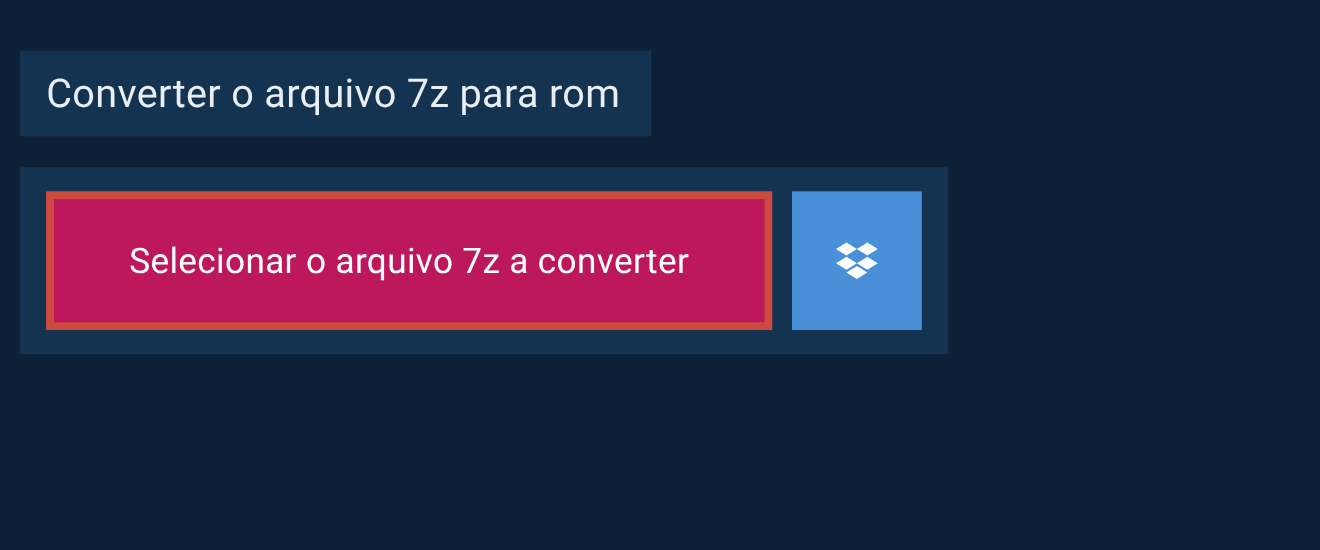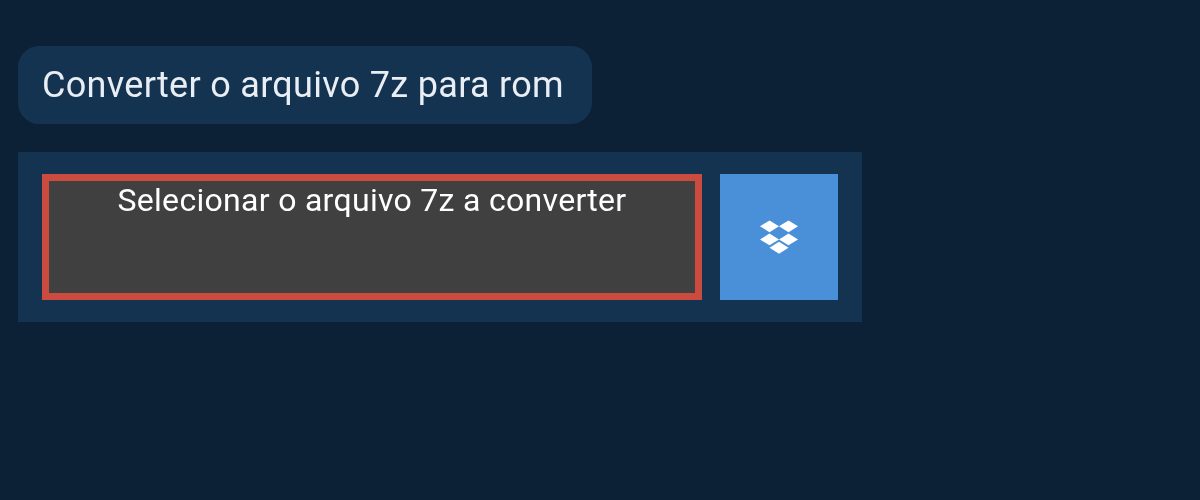--- a/index.html
+++ b/index.html
@@ -13,44 +13,44 @@
       background: #0c2036;
       font-family: -apple-system, BlinkMacSystemFont, "Segoe UI", Roboto, Helvetica, Arial, sans-serif;
       overflow: hidden;
     }
     .title-bar {
       background: #143351;
       display: inline-block;
       padding: 18px 28px 18px 24px;
       margin-left: 18px;
       margin-top: 46px;
-      border-radius: 21px;
     }
     .title-text {
       color: #e8eef4;
       font-size: 36px;
       font-weight: 400;
       letter-spacing: 0.3px;
     }
     .panel {
       background: #143351;
       margin-left: 18px;
       margin-top: 28px;
       width: 844px;
       height: 170px;
       padding: 22px 24px;
       display: flex;
       align-items: stretch;
       gap: 18px;
     }
     .select-button {
       flex: 1;
-      background: #404040;
+      background: #be185d;
       border: 7px solid #cc4b3f;
       display: flex;
+      align-items: center;
       justify-content: center;
       cursor: pointer;
     }
     .select-button-label {
       color: #ffffff;
       font-size: 32px;
       font-weight: 400;
       letter-spacing: 0.3px;
     }
     .dropbox-button {

